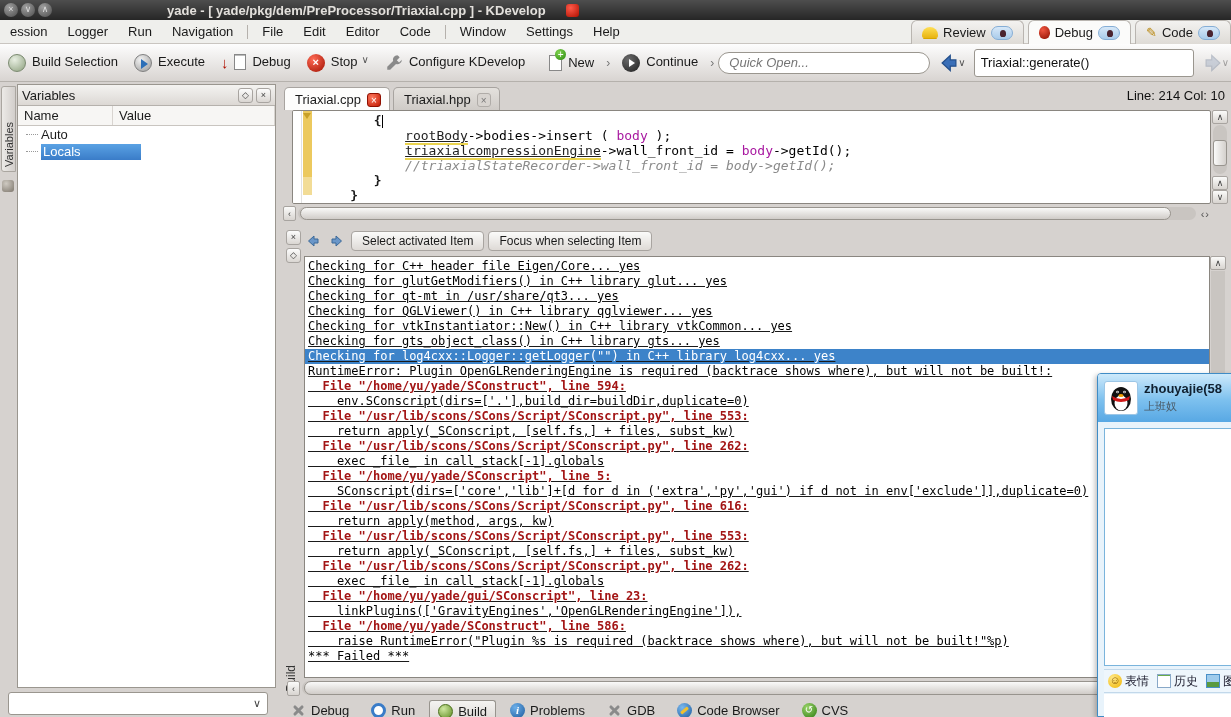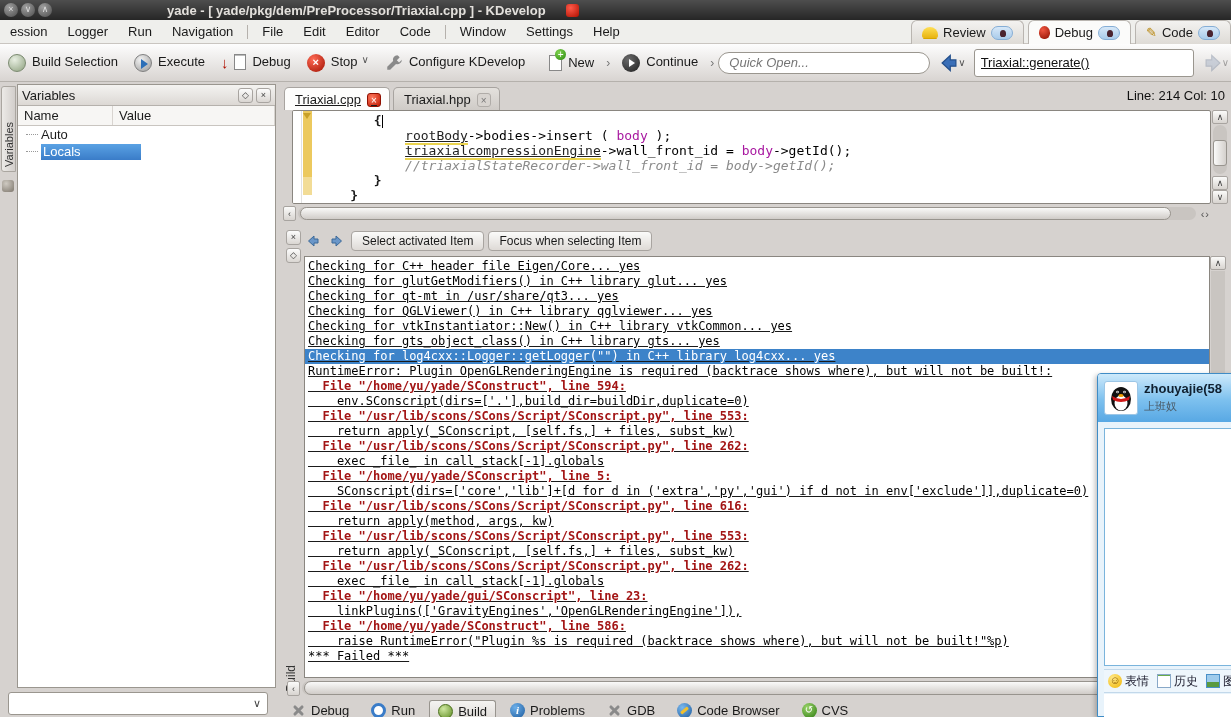--- a/index.html
+++ b/index.html
@@ -54,21 +54,21 @@
   .icon-stop { border-radius:50%; background:radial-gradient(circle at 35% 30%, #ff6a55, #a01000); color:#fff; font-weight:bold; font-size:11px; text-align:center; line-height:17px; }
   .icon-new { width:13px; height:16px; background:#fff; border:1px solid #888; position:relative; }
   .icon-new::after { content:"+"; position:absolute; right:-5px; top:-7px; width:11px; height:11px;
     background:radial-gradient(circle at 35% 30%, #7ed24e, #2d8a10); border-radius:50%; color:#fff;
     font-size:10px; line-height:11px; text-align:center; }
   .icon-continue { border-radius:50%; background:radial-gradient(circle at 35% 30%, #6a6a6a, #1d1d1d); }
   .icon-continue::after { content:""; position:absolute; left:7px; top:5px; border-left:6px solid #fff; border-top:4px solid transparent; border-bottom:4px solid transparent; }
   .tb-sep-arrow { color:#777; font-size:12px; padding:0 4px; }
   .quickopen { width:212px; height:22px; border:1px solid #9a968f; border-radius:11px; background:#fff; padding:0 10px; font-style:italic; color:#8a8a8a; font-size:13px; outline:none; font-family:"Liberation Sans",sans-serif; }
   .navbtn { display:flex; align-items:center; margin-left:8px; }
-  .symbol-combo { width:220px; height:28px; border:1px solid #9a968f; border-radius:3px; background:#fff; padding:0 6px; font-size:13px; color:#111; outline:none; font-family:"Liberation Sans",sans-serif;text-decoration:underline; }
+  .symbol-combo { width:220px; height:28px; border:1px solid #9a968f; border-radius:3px; background:#fff; padding:0 6px; font-size:13px; color:#111; outline:none; font-family:"Liberation Sans",sans-serif; }
   .fwdbtn { opacity:.5; }
 
   
   .left-strip { position:absolute; left:0; top:82px; width:17px; height:635px; background:#d6d2cf; }
   .vtab { position:absolute; left:1px; top:4px; width:15px; height:86px; border:1px solid #aaa6a0;
     border-radius:3px 0 0 3px; background:linear-gradient(90deg,#eceae7,#d2cecb); }
   .vtab span { position:absolute; left:1px; top:80px; transform-origin:0 0; transform:rotate(-90deg);
     font-size:11px; color:#333; white-space:nowrap; }
   .strip-icon { position:absolute; left:2px; top:98px; width:12px; height:12px;
     background:radial-gradient(circle at 35% 30%, #cfcac2, #7d766c); border-radius:3px; }
@@ -91,21 +91,21 @@
   .var-combo { position:absolute; left:8px; top:692px; width:260px; height:23px; background:#fff;
     border:1px solid #9a968f; border-radius:3px; }
   .var-combo .chev { position:absolute; right:6px; top:4px; color:#444; font-size:11px; }
 
   
   .tabbar { position:absolute; left:280px; top:84px; width:951px; height:26px; }
   .tabs { position:absolute; left:4px; bottom:0; display:flex; }
   .etab { display:flex; align-items:center; gap:6px; padding:4px 8px 3px 10px;
     border:1px solid #a8a4a0; border-bottom:none; border-radius:5px 5px 0 0;
     background:linear-gradient(#e4e1dd,#cfcbc7); margin-right:3px; font-size:13px; }
-  .etab.active { background:#fdfdfc; font-weight:normal;text-decoration:underline; }
+  .etab.active { background:#fdfdfc; font-weight:normal; }
   .tab-close { width:14px; height:14px; border-radius:3px; text-align:center; line-height:13px; font-size:10px; }
   .tab-close.red { background:radial-gradient(circle at 35% 30%, #ff7a60, #c01800); color:#fff; border:1px solid #901000; }
   .tab-close.grey { background:#d8d4d0; color:#777; border:1px solid #b0aca8; }
   .linecol { position:absolute; right:6px; top:4px; font-size:13px; color:#111; }
 
   
   .editor { position:absolute; left:292px; top:110px; width:919px; height:94px;
     background:#fff; border:1px solid #8a8680; border-radius:2px; overflow:hidden; display:flex; }
   .ed-iconmargin { width:9px; background:#fff; border-right:1px solid #e2e2e2; }
   .ed-foldmargin { width:11px; background:#fff; position:relative; }

